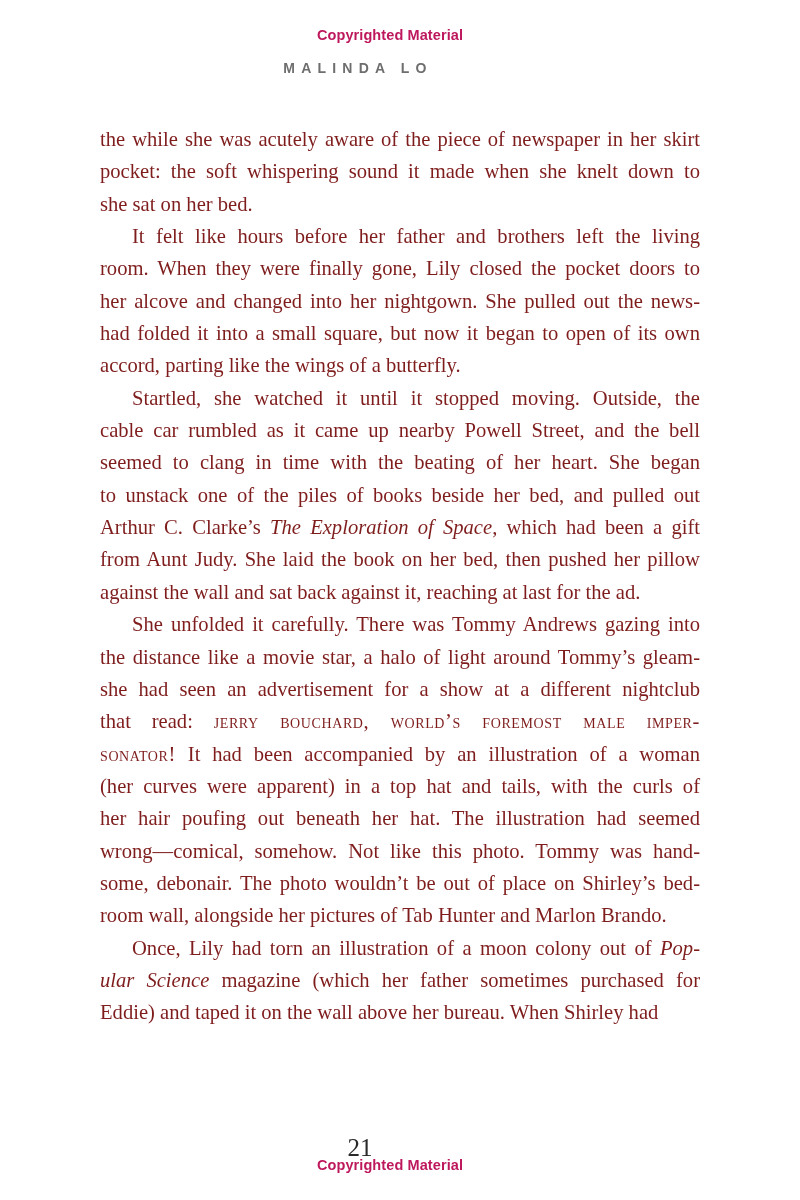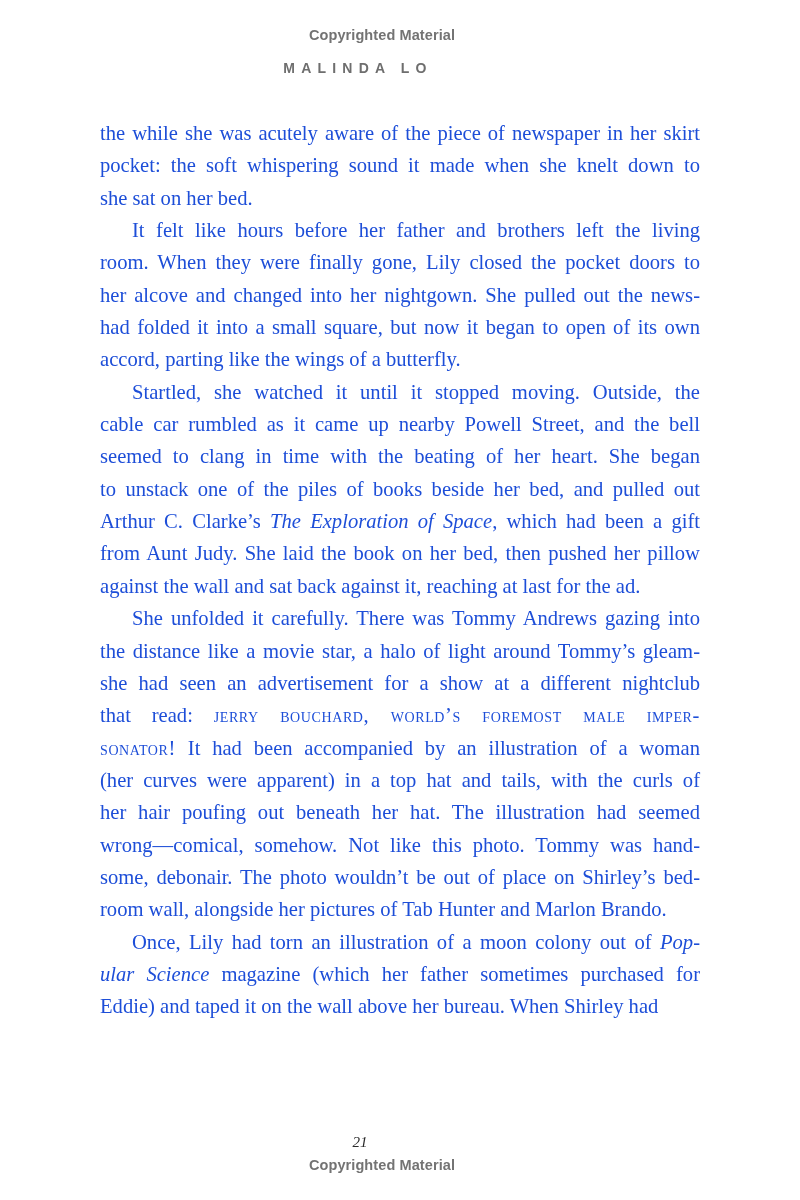--- a/index.html
+++ b/index.html
@@ -1,45 +1,45 @@
 <!DOCTYPE html>
 <html><head>
 <meta charset="utf-8">
 <style>
   html, body { margin:0; padding:0; background:#ffffff; }
   body { width:800px; height:1200px; position:relative; overflow:hidden; }
   .watermark {
-    position:absolute; left:8px; width:748px; text-align:center;
+    position:absolute; left:16px; width:748px; text-align:center;
     font-family:"Liberation Sans", "DejaVu Sans", sans-serif;
-    font-weight:bold; font-size:14.5px; color:#737373; letter-spacing:0.1px;
+    font-weight:bold; font-size:14.5px; color:#be185d; letter-spacing:0.1px;
   }
   #wm-top { top:27px; }
   #wm-bottom { top:1157px; }
   .running-head {
     position:absolute; top:60px; left:0; width:716px; text-align:center;
     font-family:"Liberation Sans", "DejaVu Sans", sans-serif;
     font-weight:bold; font-size:14px; color:#6e6e6e; letter-spacing:6.2px;
   }
   .text-block {
-    position:absolute; left:100px; top:117px; width:600px;
+    position:absolute; left:100px; top:123px; width:600px;
     font-family:"Liberation Serif", "DejaVu Serif", serif;
-    font-size:20.6px; line-height:32.35px; color:#1d4ed8;
+    font-size:20.6px; line-height:32.35px; color:#7f1d1d;
   }
   .line {
     display:block; height:32.35px; white-space:nowrap;
     text-align:justify; text-align-last:justify;
   }
   .line.last { text-align-last:left; }
   .line.indent { padding-left:32px; }
   .sc { font-variant:small-caps; letter-spacing:0.6px; }
   .it { font-style:italic; }
   .folio {
     position:absolute; top:1134px; left:0; width:720px; text-align:center;
     font-family:"Liberation Serif", "DejaVu Serif", serif;
-    font-style:italic; font-size:15px; color:#2a2a2a;
+    font-size:25px; color:#2a2a2a;
   }
 </style>
 </head>
 <body>
 
 <div id="wm-top" class="watermark">Copyrighted Material</div>
 <div class="running-head">MALINDA LO</div>
 
 <div class="text-block" id="text-block">
     <div>

